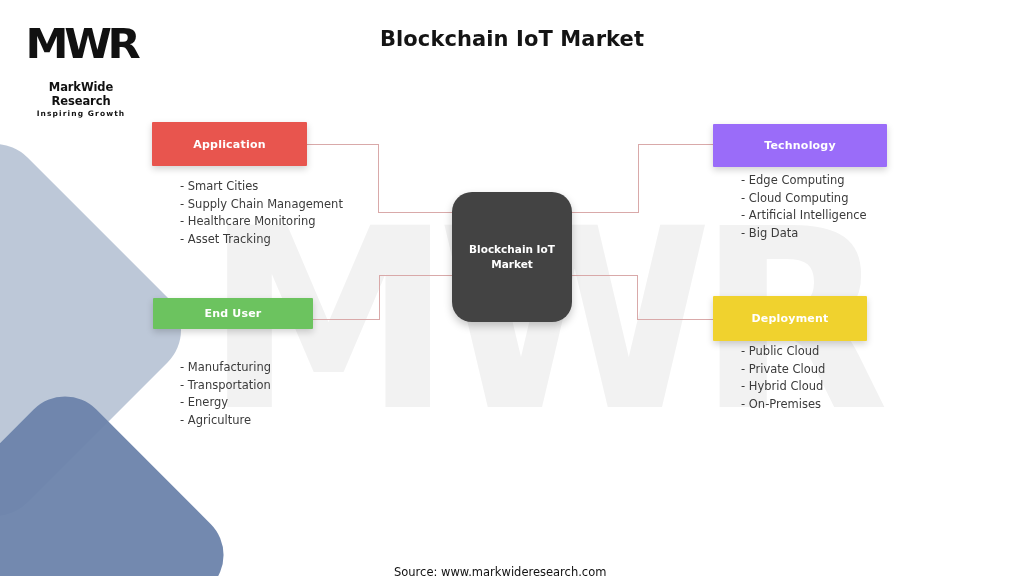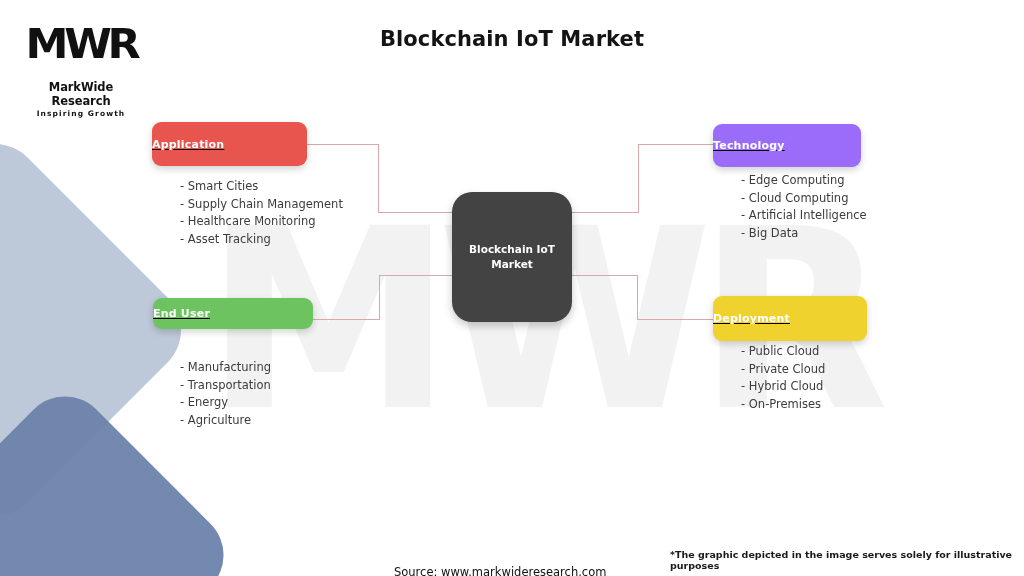--- a/index.html
+++ b/index.html
@@ -110,26 +110,25 @@
   .connector {
     position: absolute;
     background: #d9a9a9;
   }
   .h-line { height: 1px; }
   .v-line { width: 1px; }
 
   
   .node {
     position: absolute;
-    border-radius: 9px;
+    border-radius: 1px;
     display: flex;
     align-items: center;
-    justify-content: flex-start;
+    justify-content: center;
     box-shadow: 0 3px 7px rgba(0,0,0,.18);
-    text-decoration: underline;
   }
   .node-label {
     font-family: "DejaVu Sans", sans-serif;
     font-size: 11px;
     font-weight: bold;
     color: #ffffff;
     letter-spacing: .2px;
   }
   .hub {
     position: absolute;
@@ -225,21 +224,21 @@
   <div class="node" style="left:152px; top:122px; width:155px; height:44px; background:#e8554e;">
     <span class="node-label">Application</span>
   </div>
   <div class="items" style="left:180px; top:178px;">
     <div>- Smart Cities</div>
     <div>- Supply Chain Management</div>
     <div>- Healthcare Monitoring</div>
     <div>- Asset Tracking</div>
   </div>
 
-  <div class="node" style="left:713px; top:124px; width:148px; height:43px; background:#9a6cf9;">
+  <div class="node" style="left:713px; top:124px; width:174px; height:43px; background:#9a6cf9;">
     <span class="node-label">Technology</span>
   </div>
   <div class="items" style="left:741px; top:172px;">
     <div>- Edge Computing</div>
     <div>- Cloud Computing</div>
     <div>- Artificial Intelligence</div>
     <div>- Big Data</div>
   </div>
 
   <div class="node" style="left:153px; top:298px; width:160px; height:31px; background:#6cc35f;">
@@ -256,15 +255,14 @@
     <span class="node-label">Deployment</span>
   </div>
   <div class="items" style="left:741px; top:343px;">
     <div>- Public Cloud</div>
     <div>- Private Cloud</div>
     <div>- Hybrid Cloud</div>
     <div>- On-Premises</div>
   </div>
 
   <div class="source">Source: www.markwideresearch.com</div>
-  <div class="disclaimer">*The graphic depicted in the image serves solely for illustrative purposes</div>
 
 </div>
 
 </body></html>

